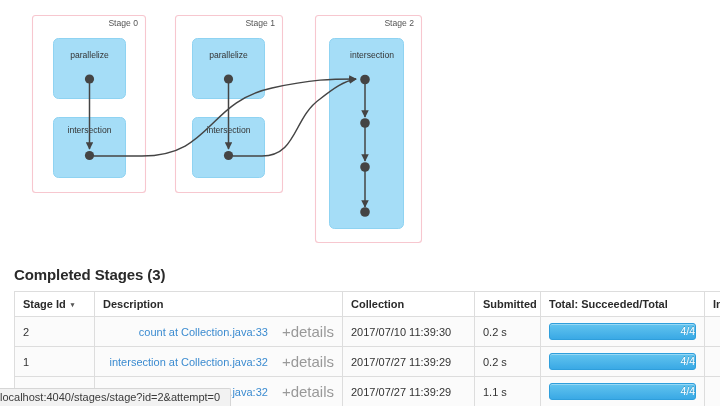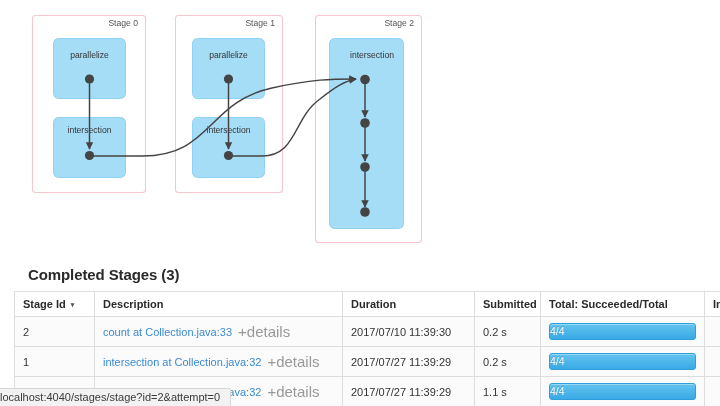--- a/index.html
+++ b/index.html
@@ -71,21 +71,21 @@
     position: absolute;
     left: 14px;
     top: 266px;
     width: 706px;
   }
   #section-title {
     font-size: 15px;
     font-weight: bold;
     color: #2a2a2a;
     letter-spacing: -0.1px;
-    margin: 0 0 8px 14px;
+    margin: 0 0 8px 0;
     padding: 0;
   }
 
   table.stages-table {
     border-collapse: collapse;
     table-layout: fixed;
     width: 730px;
     font-size: 11px;
     color: #333333;
   }
@@ -117,22 +117,22 @@
   .sort-caret {
     display: inline-block;
     margin-left: 5px;
     font-size: 7px;
     color: #555555;
     vertical-align: middle;
   }
   .desc-cell {
     display: flex;
     align-items: center;
-    justify-content: flex-start;
-    gap: 6px;
+    justify-content: flex-end;
+    gap: 14px;
   }
   .desc-link {
     color: #3b8bd0;
     text-decoration: none;
     cursor: pointer;
   }
   .details-toggle {
     color: #999999;
     font-size: 15px;
     cursor: pointer;
@@ -145,21 +145,21 @@
     border-radius: 3px;
     background: linear-gradient(to bottom, #62c4ef 0%, #3aa9e5 100%);
     border: 1px solid #2f9fdc;
     box-shadow: inset 0 1px 0 rgba(255,255,255,0.35);
     overflow: hidden;
   }
   .progress-label {
     position: absolute;
     left: 0; right: 0; top: 0;
     line-height: 15px;
-    text-align: left;
+    text-align: right;
     font-size: 10.5px;
     color: #ffffff;
     text-shadow: 0 -1px 0 rgba(0,0,0,0.2);
   }
 
   
   #status-bar {
     position: absolute;
     left: -4px;
     bottom: 0;
@@ -257,21 +257,21 @@
     </colgroup>
     <thead>
       <tr>
         <th>
           <span>Stage Id</span><span class="sort-caret">▾</span>
         </th>
         <th>
           <span>Description</span>
         </th>
         <th>
-          <span>Duration</span>
+          <span>Collection</span>
         </th>
         <th>
           <span>Submitted</span>
         </th>
         <th>
           <span>Total: Succeeded/Total</span>
         </th>
         <th>
           <span>In</span>
         </th>

